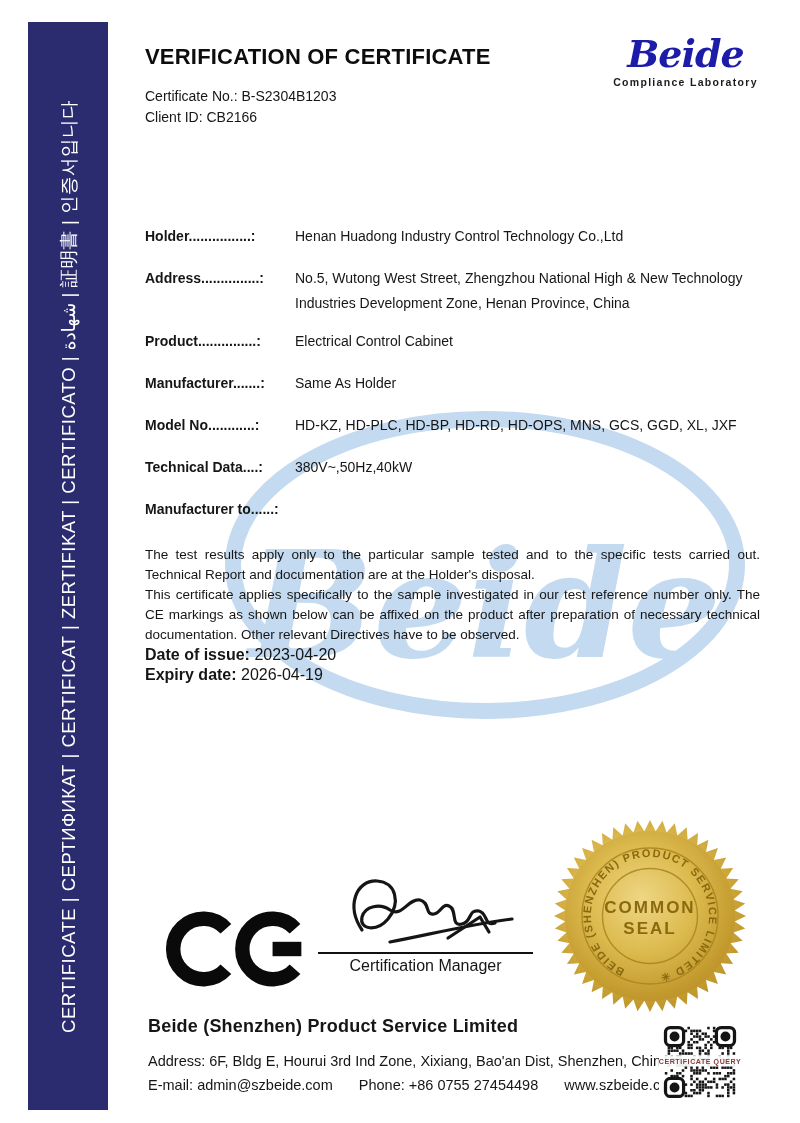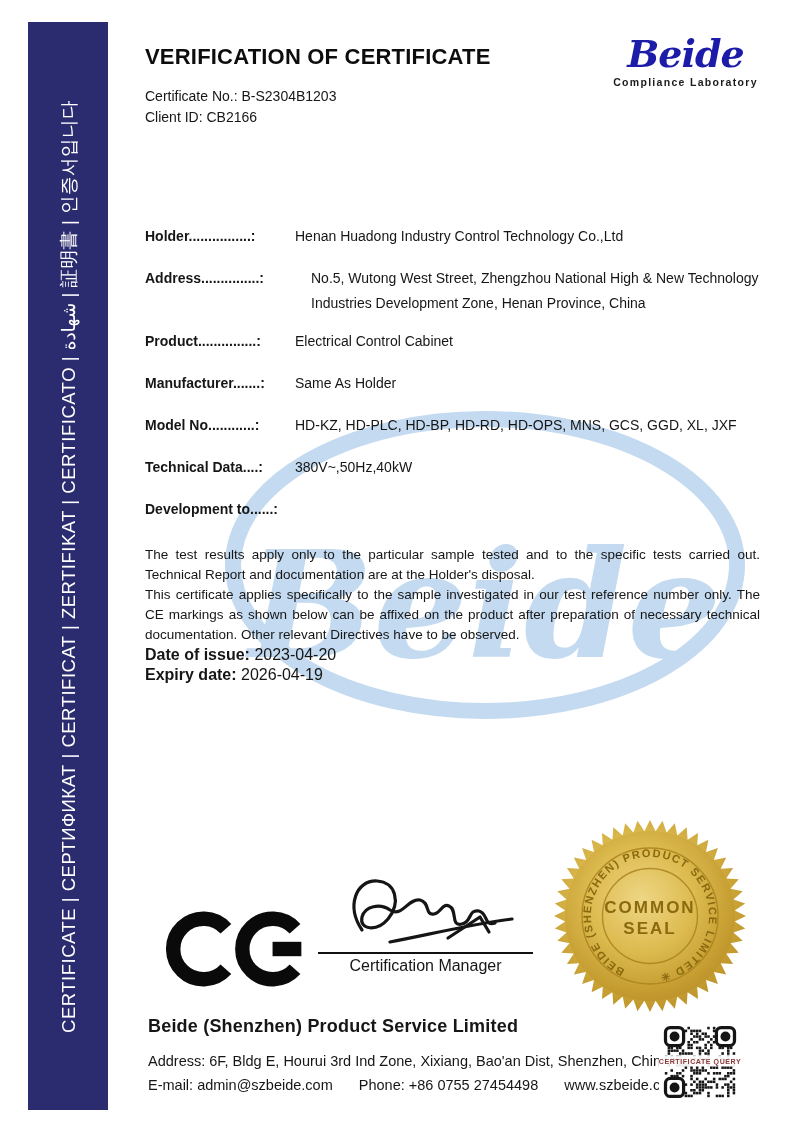--- a/index.html
+++ b/index.html
@@ -21,21 +21,21 @@
   .cert-no{left:145px;top:88px;font-size:14px;z-index:1;}
   .client-id{left:145px;top:109px;font-size:14px;z-index:1;}
   .brand{left:608px;top:34px;width:155px;text-align:center;z-index:1;}
   .brand-wordmark{font-family:"DejaVu Serif",serif;font-style:italic;font-weight:bold;
                   font-size:38px;line-height:1.05;color:#1c1ca8;letter-spacing:-1px;}
   .brand-subtitle{font-size:10.5px;font-weight:bold;color:#1b1b1b;letter-spacing:1.3px;margin-top:2px;}
 
   
   .fields{left:145px;top:196px;width:615px;z-index:1;margin-top:28px;}
   .field-row{display:flex;font-size:14px;line-height:25px;margin-bottom:17px;}
-  .field-row.two{margin-bottom:13px;gap:16px;}
+  .field-row.two{margin-bottom:13px;}
   .field-row:last-child{margin-bottom:0;}
   .field-label{width:150px;flex:none;font-weight:bold;white-space:nowrap;}
   .field-value{flex:1;white-space:pre-line;}
 
   
   .notes{left:145px;top:545px;width:615px;font-size:13.5px;line-height:20px;z-index:1;}
   .note-para{margin:0;text-align:justify;}
   .date-line{font-size:16px;}
   .date-label{font-weight:bold;}
 
@@ -96,21 +96,21 @@
     </div>
     <div class="field-row">
       <div class="field-label">Model No............:</div>
       <div class="field-value">HD-KZ, HD-PLC, HD-BP, HD-RD, HD-OPS, MNS, GCS, GGD, XL, JXF</div>
     </div>
     <div class="field-row">
       <div class="field-label">Technical Data....:</div>
       <div class="field-value">380V~,50Hz,40kW</div>
     </div>
     <div class="field-row two">
-      <div class="field-label">Development to......:</div>
+      <div class="field-label">Manufacturer to......:</div>
     </div>
   </div>
 
   <div class="abs notes">
     <p class="note-para">The test results apply only to the particular sample tested and to the specific tests carried out. Technical Report and documentation are at the Holder's disposal.</p>
     <p class="note-para">This certificate applies specifically to the sample investigated in our test reference number only. The CE markings as shown below can be affixed on the product after preparation of necessary technical documentation. Other relevant Directives have to be observed.</p>
     <div class="date-line">
       <span class="date-label">Date of issue:</span>
       <span>2023-04-20</span>
     </div>

